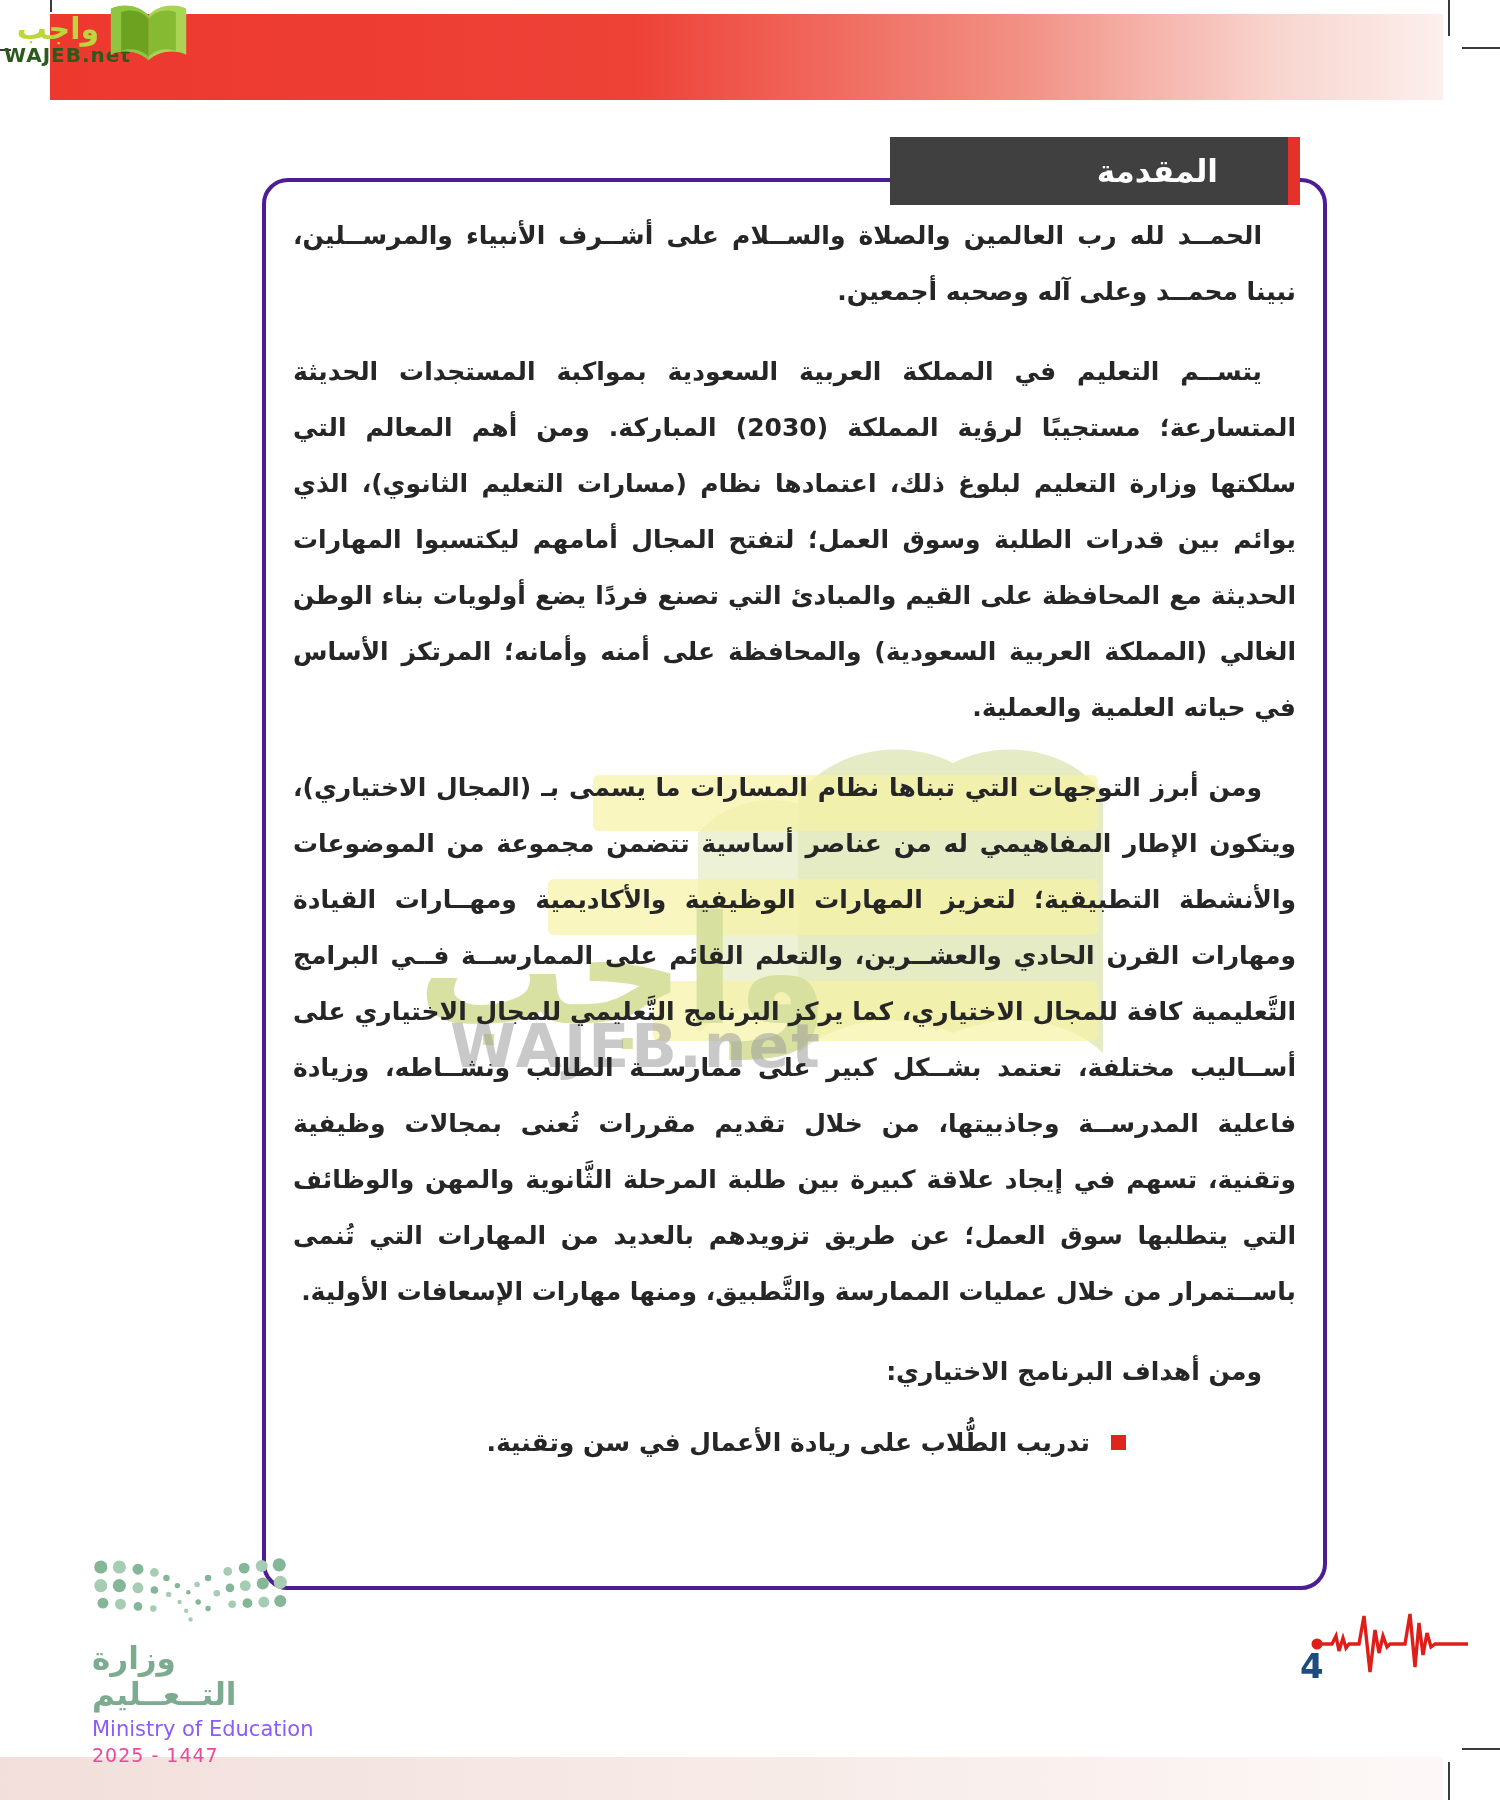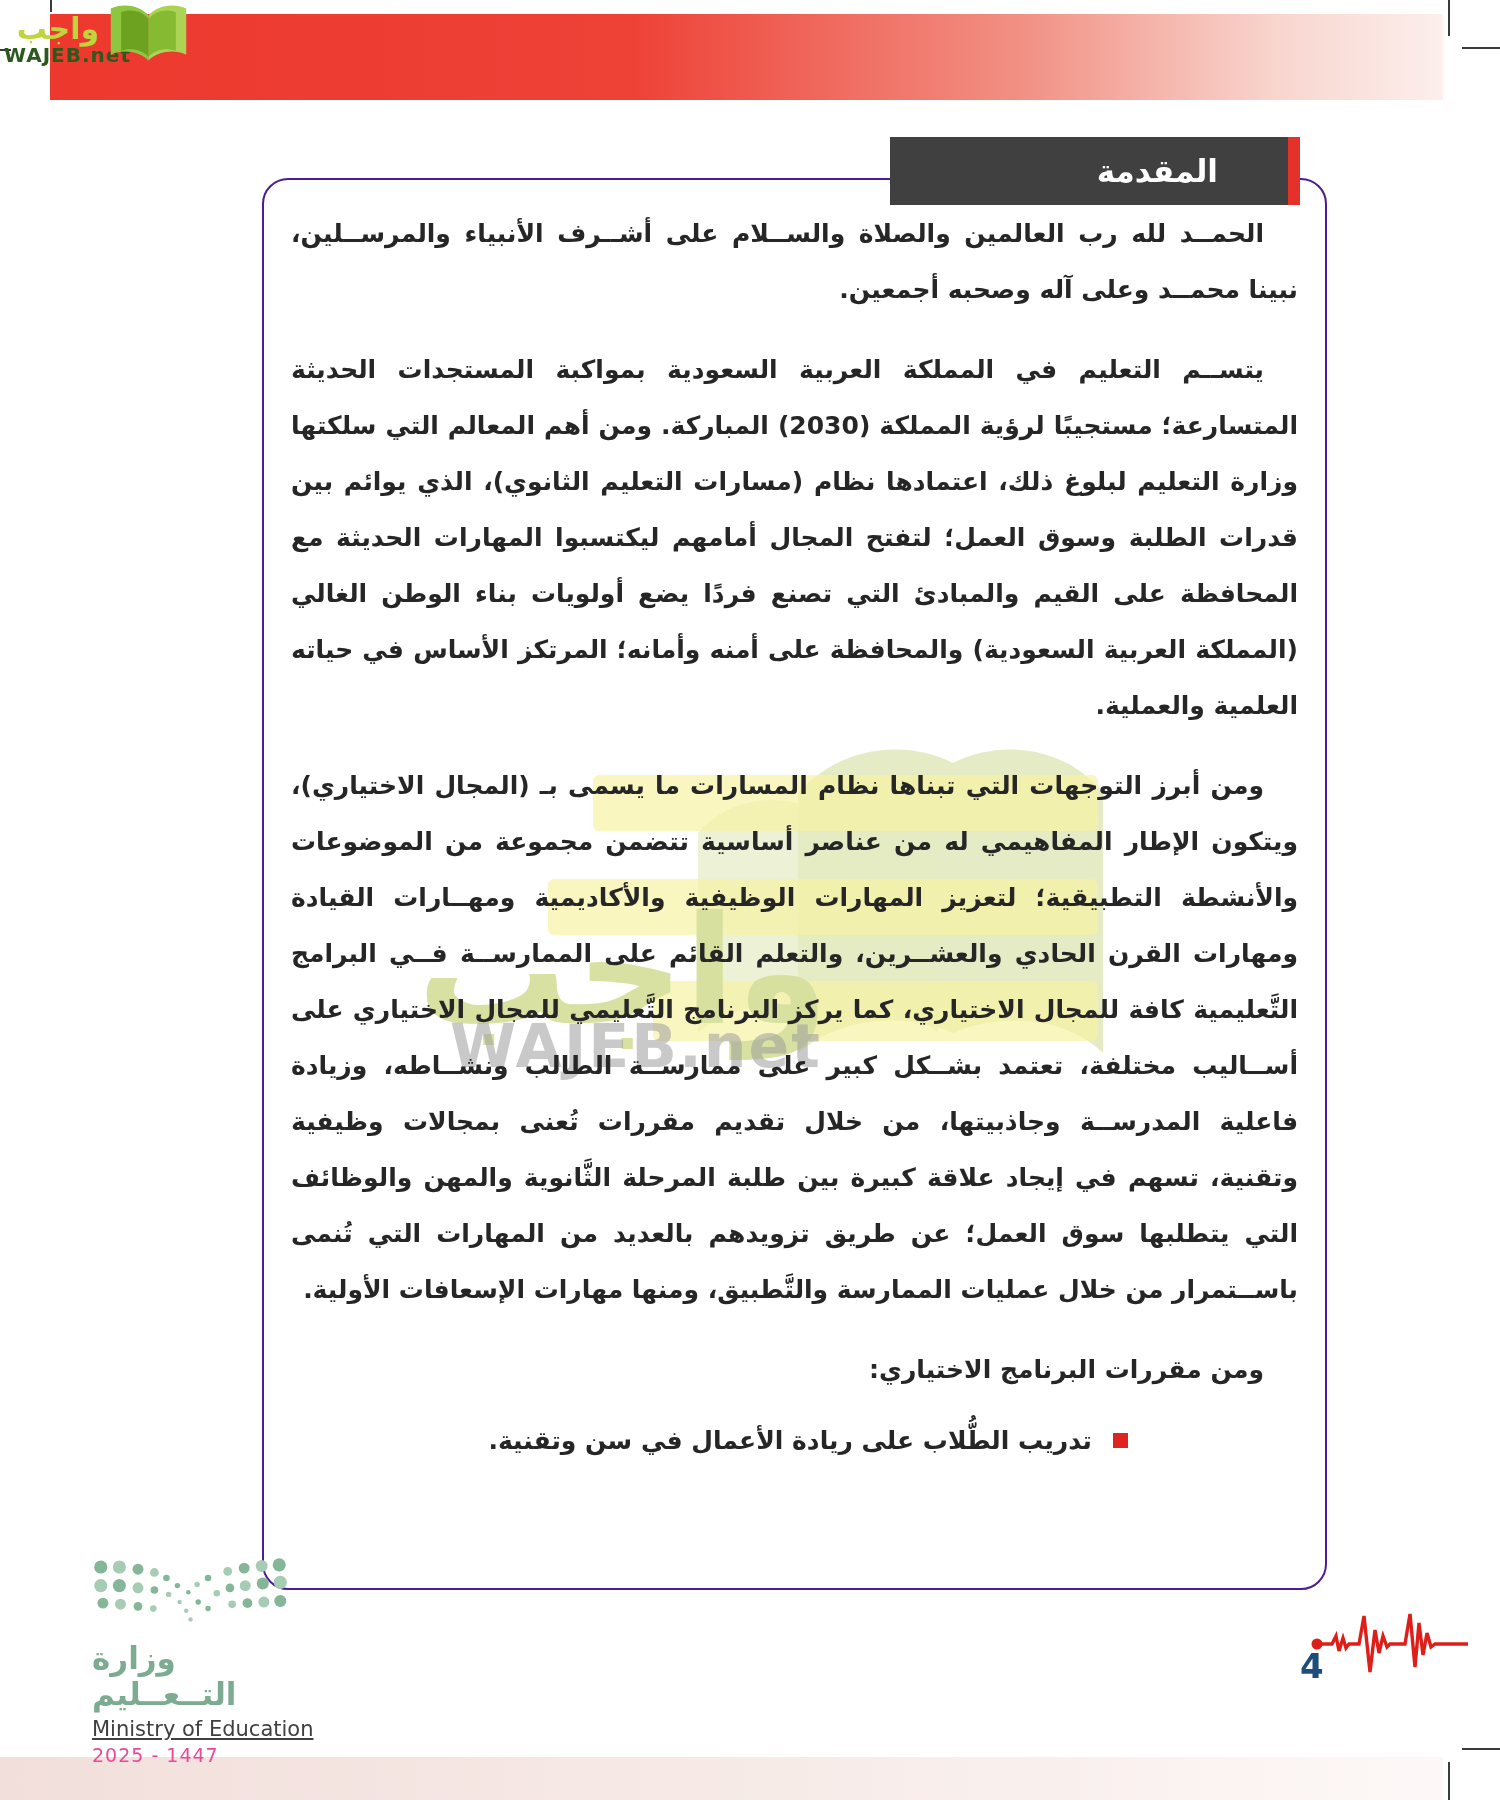--- a/index.html
+++ b/index.html
@@ -35,21 +35,21 @@
     position:absolute; left:890px; top:137px; width:398px; height:68px;
     background:#404040; z-index:4; display:flex; align-items:center;
     justify-content:flex-end; padding-left:0; padding-right:70px; box-sizing:border-box;
   }
   .title-box .title-text { color:#ffffff; font-size:31px; font-weight:bold; }
   .title-strip { position:absolute; left:1288px; top:137px; width:12px; height:68px; background:#e4322b; z-index:4; }
 
   
   .frame {
     position:absolute; left:262px; top:178px; width:1065px; height:1412px;
-    border:2px solid #4c1d95; border-radius:26px; box-sizing:border-box; z-index:2;
+    border:4px solid #4c1d95; border-radius:26px; box-sizing:border-box; z-index:2;
   }
   .content {
     position:absolute; top:0; right:0; bottom:0; left:0;
     padding:26px 27px 0 27px; direction:rtl; color:#262626;
     font-weight:bold; font-size:25px; line-height:56px;
     text-align:justify; overflow:hidden; border-radius:24px;
   }
   .content p { margin:0 0 24px 0; text-indent:34px; }
   .heading { margin:10px 0 0 0; text-indent:40px; }
   ul.objectives { list-style:none; margin:16px 0 0 0; padding:0 170px 0 0; }
@@ -57,21 +57,21 @@
   ul.objectives li .sq {
     position:absolute; right:0; top:11px; width:15px; height:15px; background:#df231e;
   }
 
   
   .watermark { position:absolute; left:398px; top:733px; width:710px; height:355px; z-index:1; pointer-events:none; }
 
   
   .moe { position:absolute; left:92px; top:1556px; width:260px; z-index:3; }
   .moe-ar { font-size:31px; font-weight:bold; color:#7cab90; margin-top:12px; direction:rtl; text-align:left; width:208px; }
-  .moe-en { font-size:21px; color:#404040; margin-top:5px;text-decoration:underline; }
+  .moe-en { font-size:21px; color:#8b5cf6; margin-top:5px; }
   .moe-years { font-size:19px; color:#ec4899; margin-top:3px; letter-spacing:1px; }
 
   
   .pulse { position:absolute; left:1310px; top:1610px; z-index:3; }
   .page-num { position:absolute; left:1300px; top:1646px; font-size:34px; font-weight:bold; color:#1c4d7d; z-index:3; }
 
   
   .bottom-strip {
     position:absolute; left:0; top:1757px; width:1443px; height:43px;
     background:linear-gradient(90deg,#f2dfdb 0%,#f7ebe8 55%,#fdf8f7 100%);
@@ -114,21 +114,21 @@
       <text x="225" y="290" text-anchor="middle" font-size="150" font-weight="bold" fill="#d7e09e" opacity="0.95">واجب</text>
       <text x="52" y="334" font-size="60" font-weight="bold" fill="#9e9e9e" opacity="0.55" letter-spacing="2">WAJEB.net</text>
     </svg>
   </div>
 
   <div class="frame">
     <div class="content">
       <p>الحمــد لله رب العالمين والصلاة والســلام على أشــرف الأنبياء والمرســلين، نبينا محمــد وعلى آله وصحبه أجمعين.</p>
       <p>يتســم التعليم في المملكة العربية السعودية بمواكبة المستجدات الحديثة المتسارعة؛ مستجيبًا لرؤية المملكة (2030) المباركة. ومن أهم المعالم التي سلكتها وزارة التعليم لبلوغ ذلك، اعتمادها نظام (مسارات التعليم الثانوي)، الذي يوائم بين قدرات الطلبة وسوق العمل؛ لتفتح المجال أمامهم ليكتسبوا المهارات الحديثة مع المحافظة على القيم والمبادئ التي تصنع فردًا يضع أولويات بناء الوطن الغالي (المملكة العربية السعودية) والمحافظة على أمنه وأمانه؛ المرتكز الأساس في حياته العلمية والعملية.</p>
       <p>ومن أبرز التوجهات التي تبناها نظام المسارات ما يسمى بـ (المجال الاختياري)، ويتكون الإطار المفاهيمي له من عناصر أساسية تتضمن مجموعة من الموضوعات والأنشطة التطبيقية؛ لتعزيز المهارات الوظيفية والأكاديمية ومهــارات القيادة ومهارات القرن الحادي والعشــرين، والتعلم القائم على الممارســة فــي البرامج التَّعليمية كافة للمجال الاختياري، كما يركز البرنامج التَّعليمي للمجال الاختياري على أســاليب مختلفة، تعتمد بشــكل كبير على ممارســة الطالب ونشــاطه، وزيادة فاعلية المدرســة وجاذبيتها، من خلال تقديم مقررات تُعنى بمجالات وظيفية وتقنية، تسهم في إيجاد علاقة كبيرة بين طلبة المرحلة الثَّانوية والمهن والوظائف التي يتطلبها سوق العمل؛ عن طريق تزويدهم بالعديد من المهارات التي تُنمى باســتمرار من خلال عمليات الممارسة والتَّطبيق، ومنها مهارات الإسعافات الأولية.</p>
-      <p class="heading">ومن مقررات البرنامج الاختياري:</p>
+      <p class="heading">ومن أهداف البرنامج الاختياري:</p>
       <ul class="objectives">
         <li><span class="sq"></span><span>تدريب الطُّلاب على ريادة الأعمال في سن وتقنية.</span></li>
 
       </ul>
     </div>
   </div>
 
   <div class="title-box">
     <span class="title-text">المقدمة</span>
   </div>

